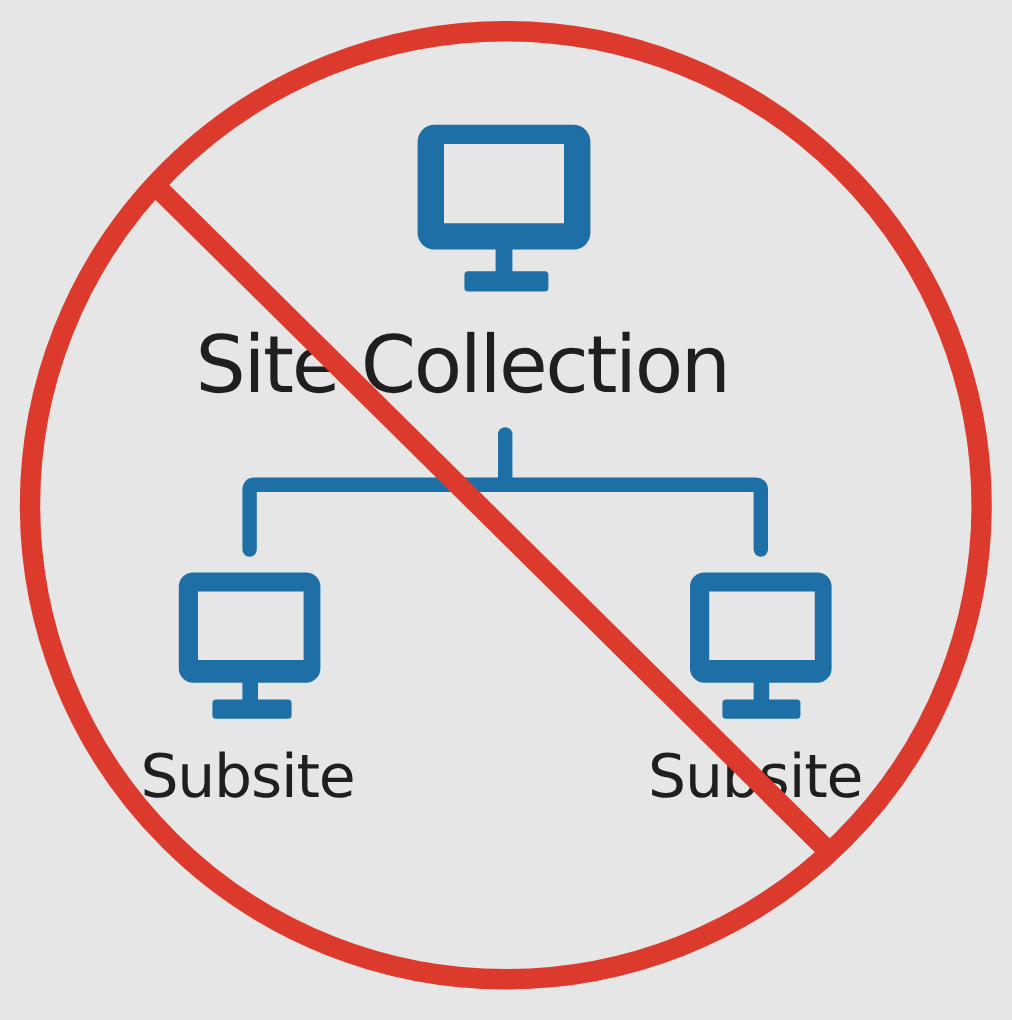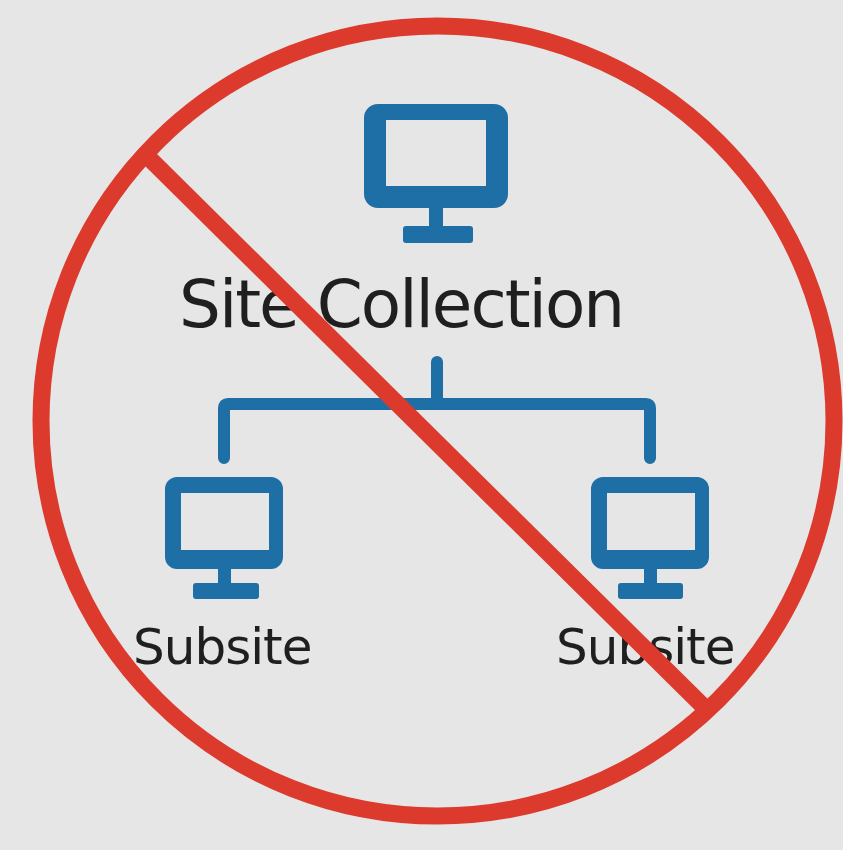--- a/index.html
+++ b/index.html
@@ -2,21 +2,21 @@
 <html><head>
 <meta charset="utf-8">
 <style>
   html, body { margin: 0; padding: 0; }
   body {
     width: 843px; height: 850px; overflow: hidden;
     background: #e6e6e6;
     position: relative;
     font-family: "DejaVu Sans", "Liberation Sans", sans-serif;
   }
-  .canvas { position: absolute; left: 16px; top: 0; width: 674px; height: 850px; }
+  .canvas { position: absolute; left: 0; top: 0; width: 674px; height: 850px; }
   .label {
     position: absolute; color: #1f1f1f; white-space: nowrap;
     letter-spacing: -1px; line-height: 1;
   }
   .label.main { left: 163px; top: 272px; font-size: 66px; letter-spacing: -2px; }
   .label.sub1 { left: 117px; top: 622px; font-size: 50px; }
   .label.sub2 { left: 540px; top: 622px; font-size: 50px; }
   svg { position: absolute; left: 0; top: 0; }
 </style>
 </head>

